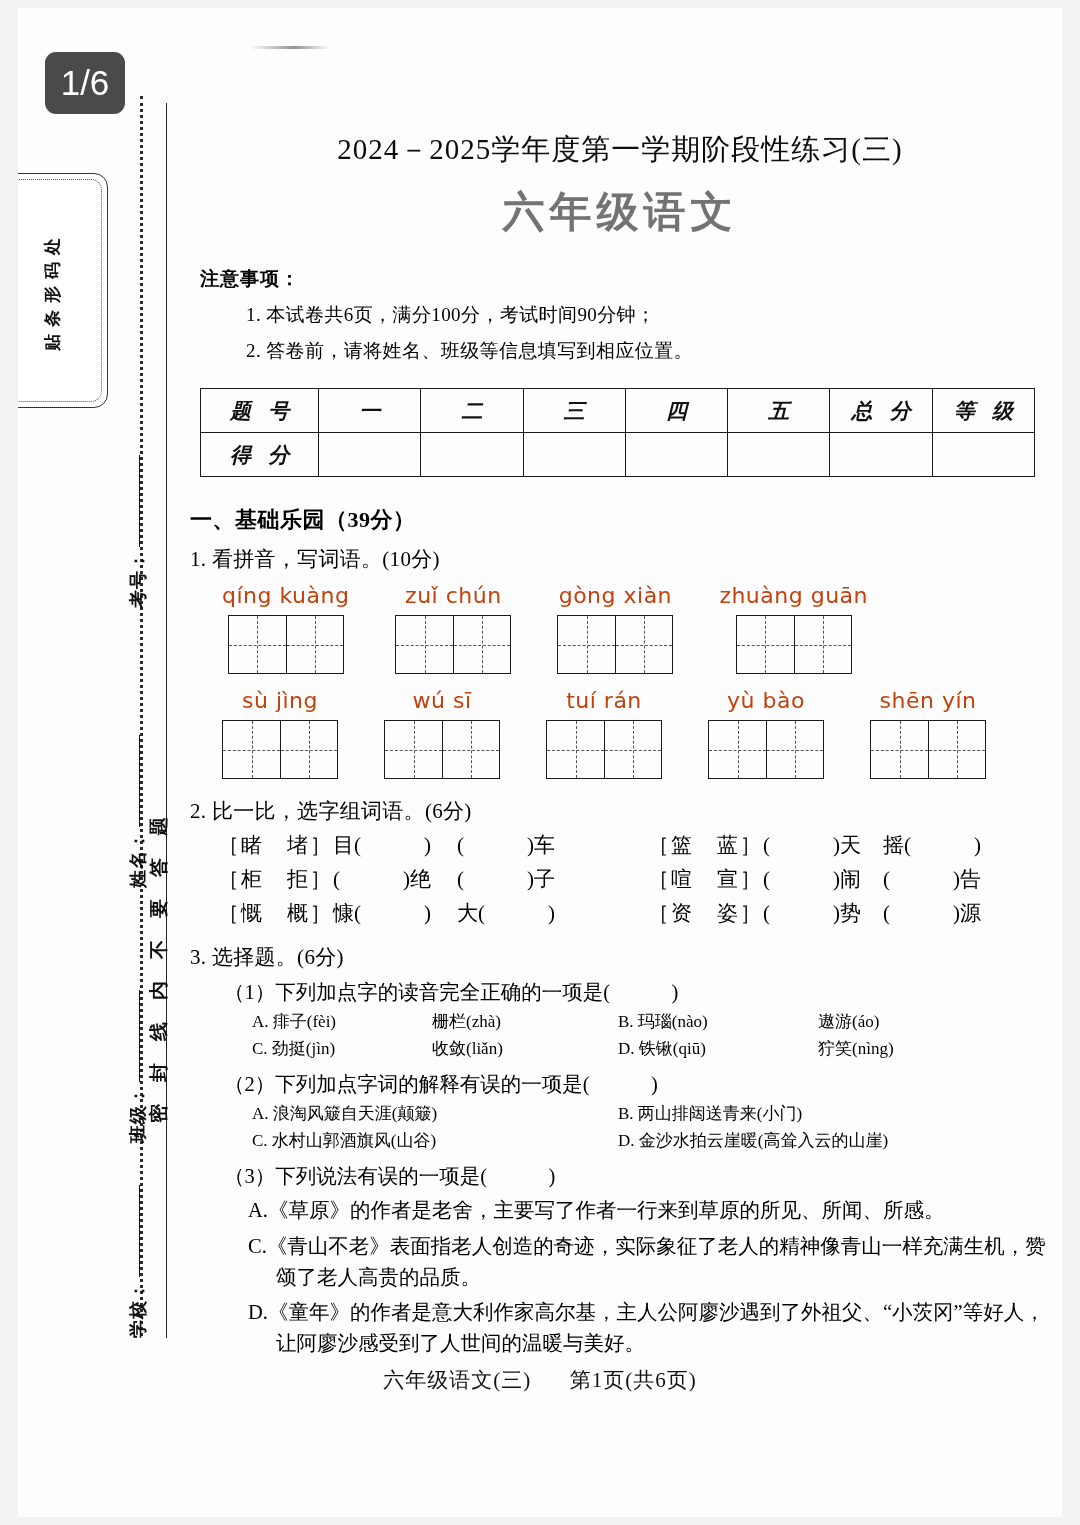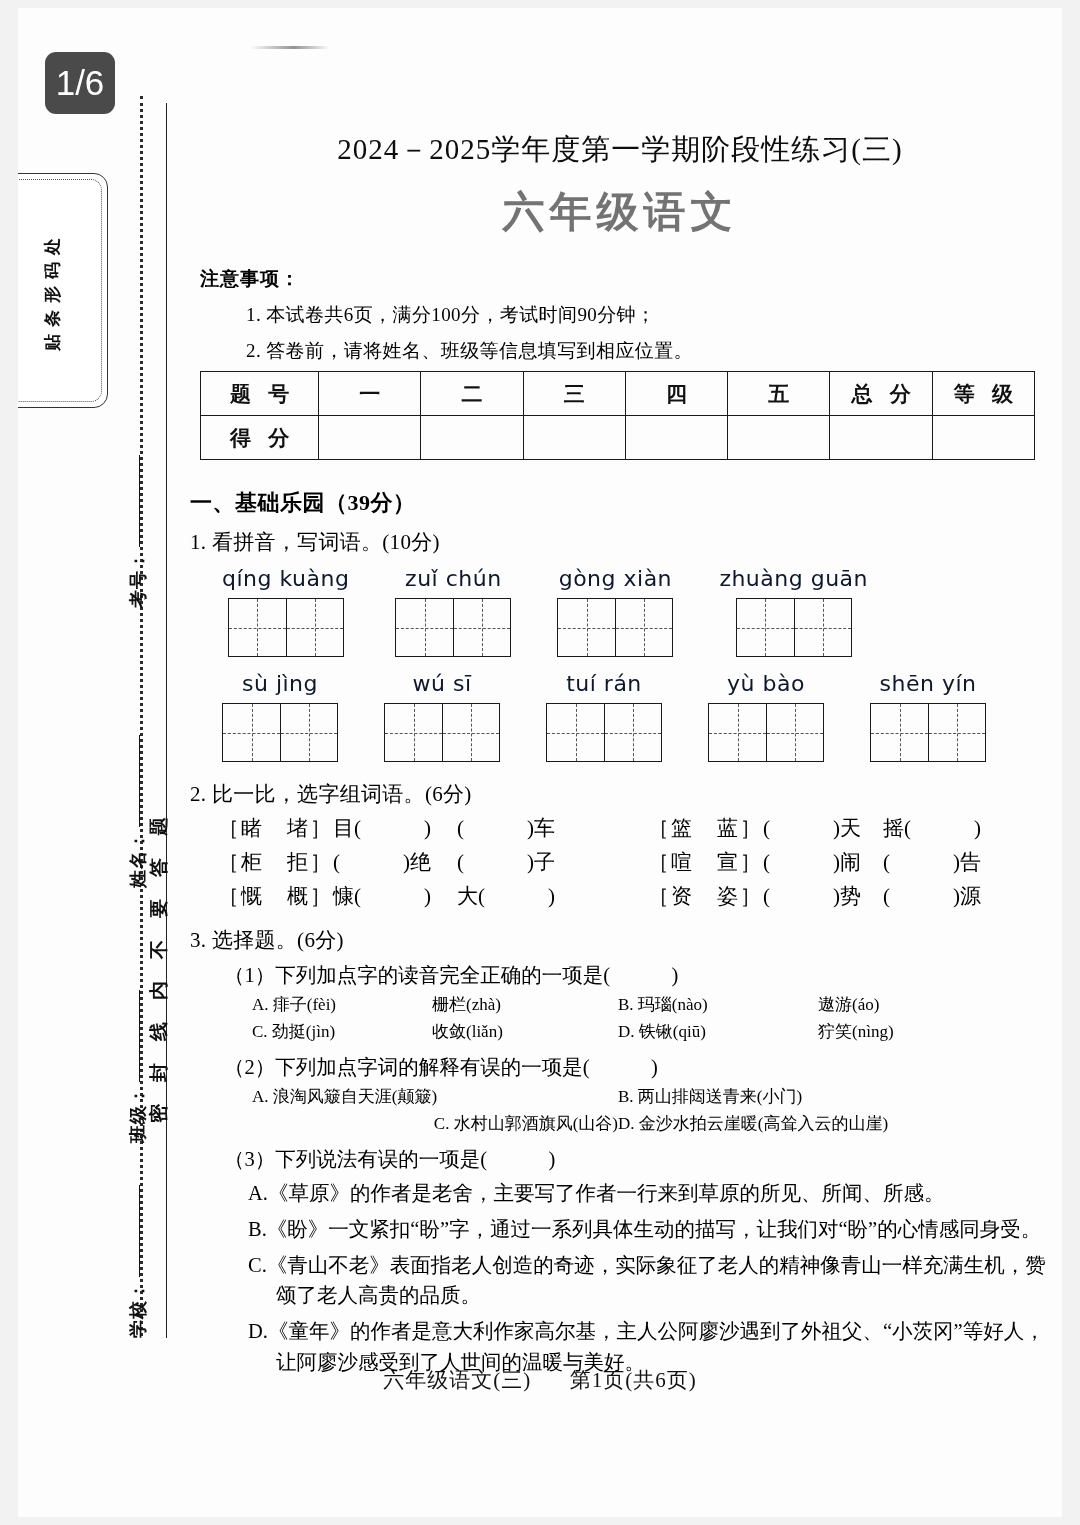--- a/index.html
+++ b/index.html
@@ -18,21 +18,21 @@
     left: 18px; top: 8px;
     width: 1044px; height: 1509px;
     background: #fdfdfd;
     overflow: hidden;
   }
 
   
   .page-badge {
     position: absolute;
     left: 27px; top: 44px;
-    width: 70px; height: 62px;
+    width: 80px; height: 62px;
     background: #4a4a4a;
     border-radius: 11px;
     color: #fff;
     font-family: "Liberation Sans", sans-serif;
     font-size: 35px;
     font-weight: 400;
     display: flex; align-items: center; justify-content: center;
     letter-spacing: 0px;
     z-index: 40;
   }
@@ -133,25 +133,26 @@
   }
   .notice-item {
     margin-left: 56px;
     margin-top: 10px;
     font-size: 19px;
     letter-spacing: 0.4px;
   }
 
   
   table.score {
-    margin-top: 7px;
+    margin-top: 24px;
     margin-left: 10px;
     width: 835px;
     border-collapse: collapse;
     table-layout: fixed;
+    font-style: italic;
   }
   table.score td {
     border: 1.6px solid #1a1a1a;
     height: 44px;
     text-align: center;
     font-size: 21px;
     font-weight: 700;
     letter-spacing: 6px;
     text-indent: 6px;
     color: #111;
@@ -195,21 +196,21 @@
   .py-row { margin-top: 8px; display: flex; }
   .py-group {
     display: flex; flex-direction: column; align-items: center;
   }
   .py-text {
     font-family: "DejaVu Sans", "Liberation Sans", sans-serif;
     font-size: 22px;
     letter-spacing: 0.5px;
     margin-bottom: 7px;
     white-space: nowrap;
-    color: #0f172a;
+    color: #c2410c;
   }
   .tian {
     display: flex;
     border: 1.8px solid #1a1a1a;
   }
   .tian .cell {
     width: 57px; height: 57px;
     position: relative;
   }
   .tian .cell + .cell { border-left: 1.6px solid #1a1a1a; }
@@ -462,36 +463,33 @@
       <div class="opt" style="width:366px;">
         <span>A.</span>
         <span>浪淘风簸自天涯(颠簸)</span>
       </div>
       <div class="opt">
         <span>B.</span>
         <span>两山排闼送青来(小门)</span>
       </div>
     </div>
     <div class="opt-row">
-      <div class="opt" style="width:366px;text-align:right;">
+      <div class="opt" style="width:366px;">
         <span>C.</span>
         <span>水村山郭酒旗风(山谷)</span>
       </div>
       <div class="opt">
         <span>D.</span>
         <span>金沙水拍云崖暖(高耸入云的山崖)</span>
       </div>
     </div>
 
     <div class="q-sub" style="margin-top:10px;">（3）下列说法有误的一项是(　　　)</div>
     <div class="stmt">
       <span class="hang"><span>A.</span><span>《草原》的作者是老舍，主要写了作者一行来到草原的所见、所闻、所感。</span></span>
-    </div>
-    <div class="stmt">
-      <span class="hang"><span>B.</span><span>《盼》一文紧扣“盼”字，通过一系列具体生动的描写，让我们对“盼”的心情感同身受。</span></span>
     </div>
     <div class="stmt">
       <span class="hang"><span>C.</span><span>《青山不老》表面指老人创造的奇迹，实际象征了老人的精神像青山一样充满生机，赞颂了老人高贵的品质。</span></span>
     </div>
     <div class="stmt">
       <span class="hang"><span>D.</span><span>《童年》的作者是意大利作家高尔基，主人公阿廖沙遇到了外祖父、“小茨冈”等好人，让阿廖沙感受到了人世间的温暖与美好。</span></span>
     </div>
 
   </div>
 

